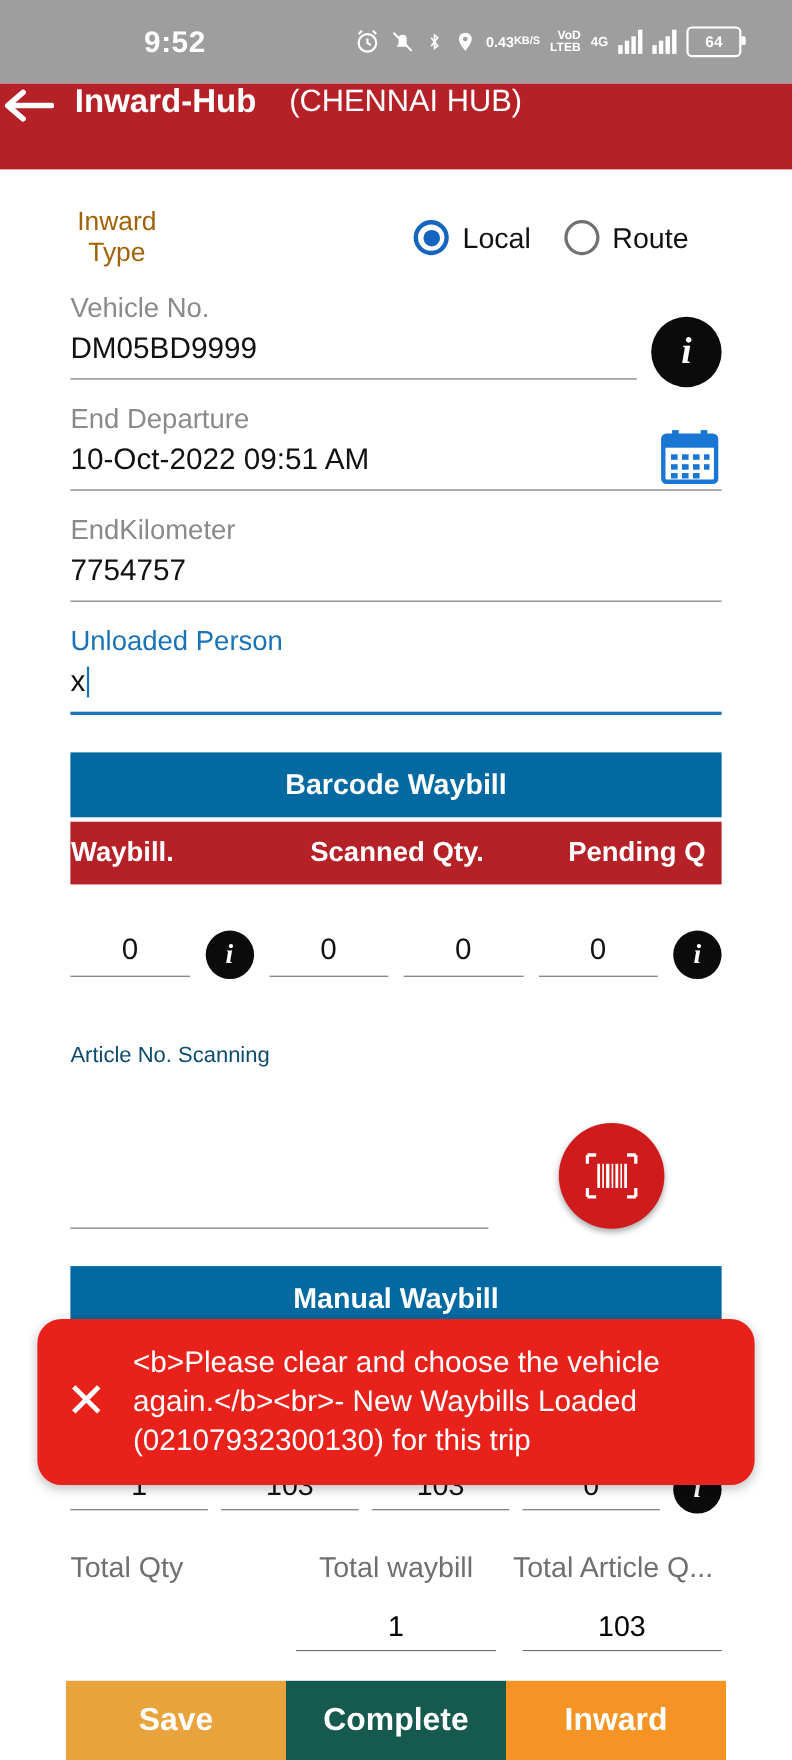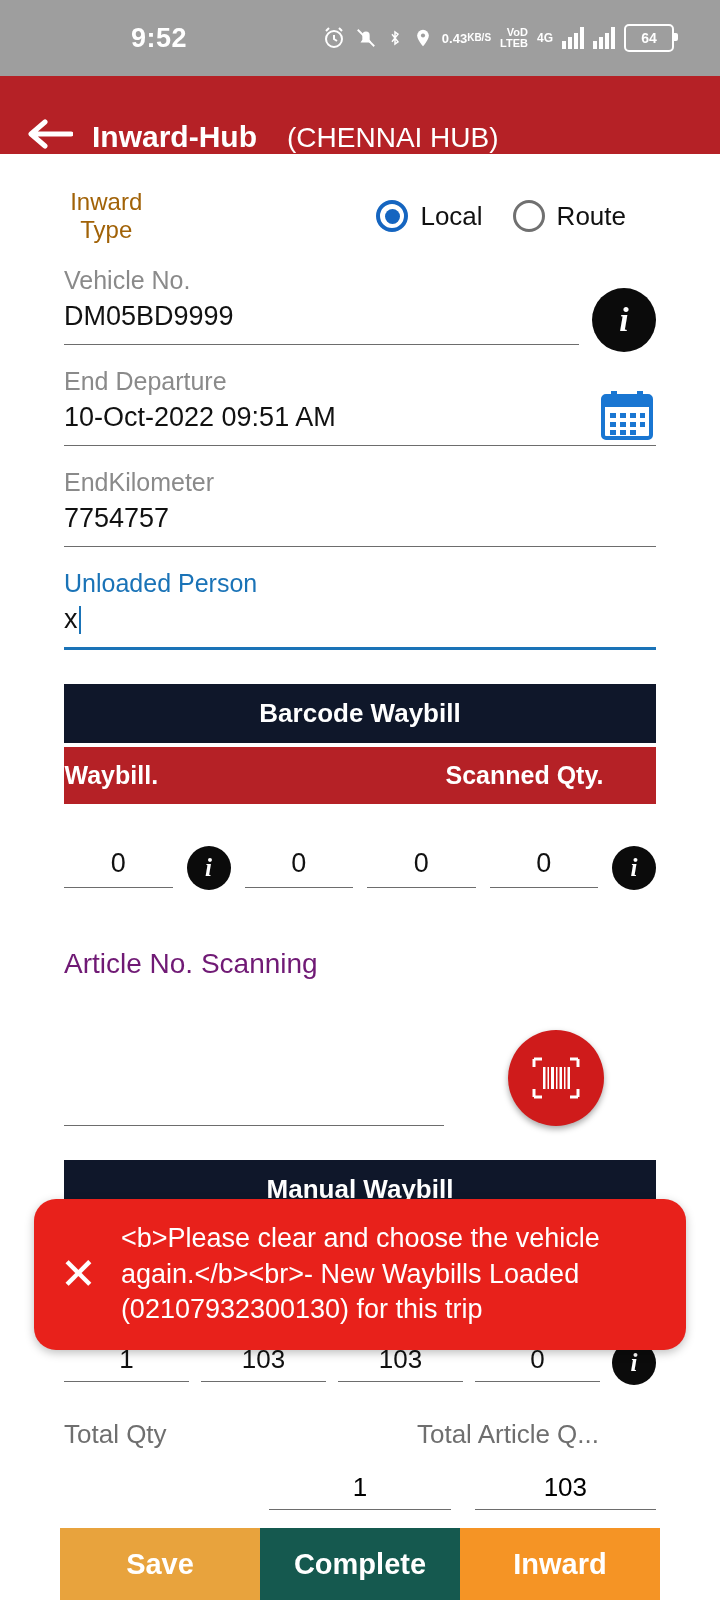--- a/index.html
+++ b/index.html
@@ -82,23 +82,22 @@
     height: 8px;
     background: #fff;
     border-radius: 0 2px 2px 0;
   }
 
   
   .app-bar {
     height: 78px;
     background: #b52126;
     display: flex;
-    align-items: flex-end;
+    align-items: flex-start;
     color: #ffffff;
-    padding-left: 24px;
     box-sizing: border-box;
   }
   .back-arrow {
     width: 52px;
     height: 40px;
     display: flex;
     align-items: center;
     justify-content: center;
     margin-right: 16px;
   }
@@ -210,21 +209,21 @@
     position: absolute;
     right: 2px;
     top: 22px;
     width: 54px;
     height: 52px;
   }
 
   
   .section-head {
     margin-top: 34px;
-    background: #0f172a;
+    background: #0369a1;
     color: #fff;
     text-align: center;
     font-size: 26px;
     font-weight: bold;
     padding: 14px 0;
   }
   .table-head {
     background: #b52126;
     color: #fff;
     display: flex;
@@ -265,22 +264,22 @@
     font-family: "Liberation Serif", serif;
     display: flex;
     align-items: center;
     justify-content: center;
     flex: none;
   }
 
   
   .article-label {
     margin-top: 58px;
-    font-size: 28px;
-    color: #701a75;
+    font-size: 20px;
+    color: #0c4a6e;
   }
   .article-row {
     display: flex;
     align-items: flex-end;
     margin-top: 50px;
   }
   .article-input {
     width: 380px;
     border-bottom: 1.5px solid #6d6d6d;
     height: 34px;
@@ -515,20 +514,21 @@
   <div class="field">
     <span class="lbl active">Unloaded Person</span>
     <div class="val focused"><span>x</span><span class="caret"></span></div>
   </div>
 
   <div class="section-head">Barcode Waybill</div>
 
   <div class="table-head">
     <span>of Waybill.</span>
     <span>Scanned Qty.</span>
+    <span>Pending Q</span>
   </div>
 
   <div class="val-row">
     <span class="val-cell">0</span>
     <span class="small-dot">i</span>
     <span class="val-cell">0</span>
     <span class="val-cell">0</span>
     <span class="val-cell">0</span>
     <span class="small-dot">i</span>
   </div>
@@ -568,20 +568,21 @@
   <div class="manual-val-row">
     <span class="manual-val">1</span>
     <span class="manual-val">103</span>
     <span class="manual-val">103</span>
     <span class="manual-val">0</span>
     <span class="small-dot">i</span>
   </div>
 
   <div class="totals-label-row">
     <span>Total Qty</span>
+    <span>Total waybill</span>
     <span>Total Article Q...</span>
   </div>
 
   <div class="totals-val-row">
     <span class="tv blank"></span>
     <span class="tv">1</span>
     <span class="tv">103</span>
   </div>
 
 </div>

